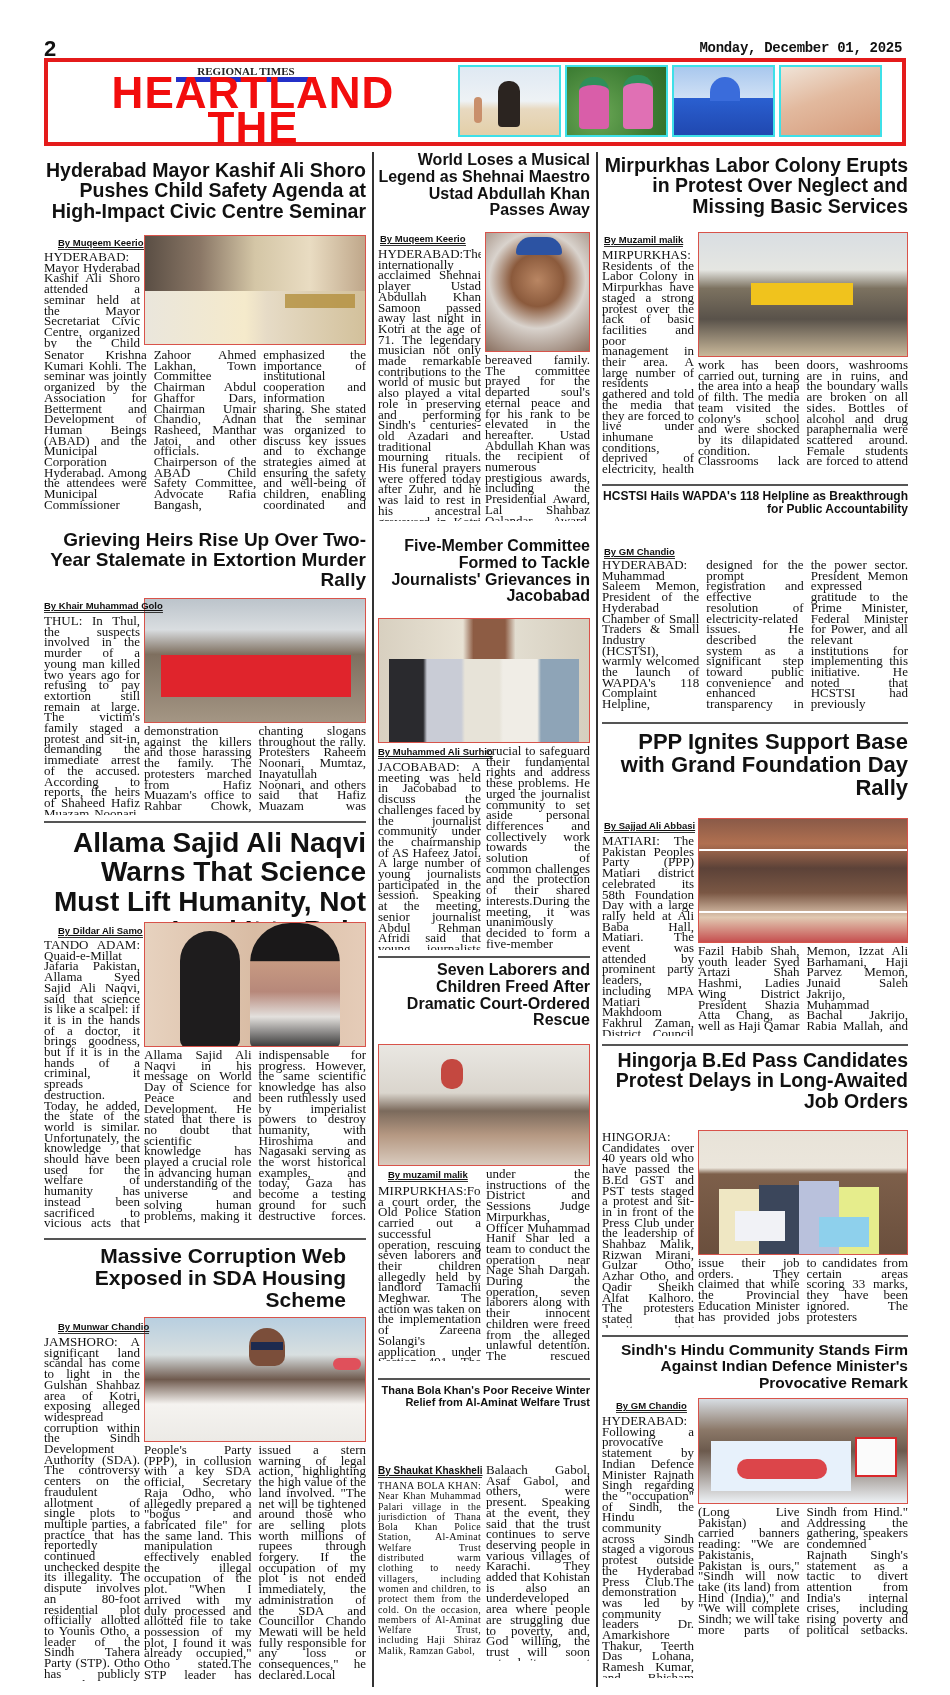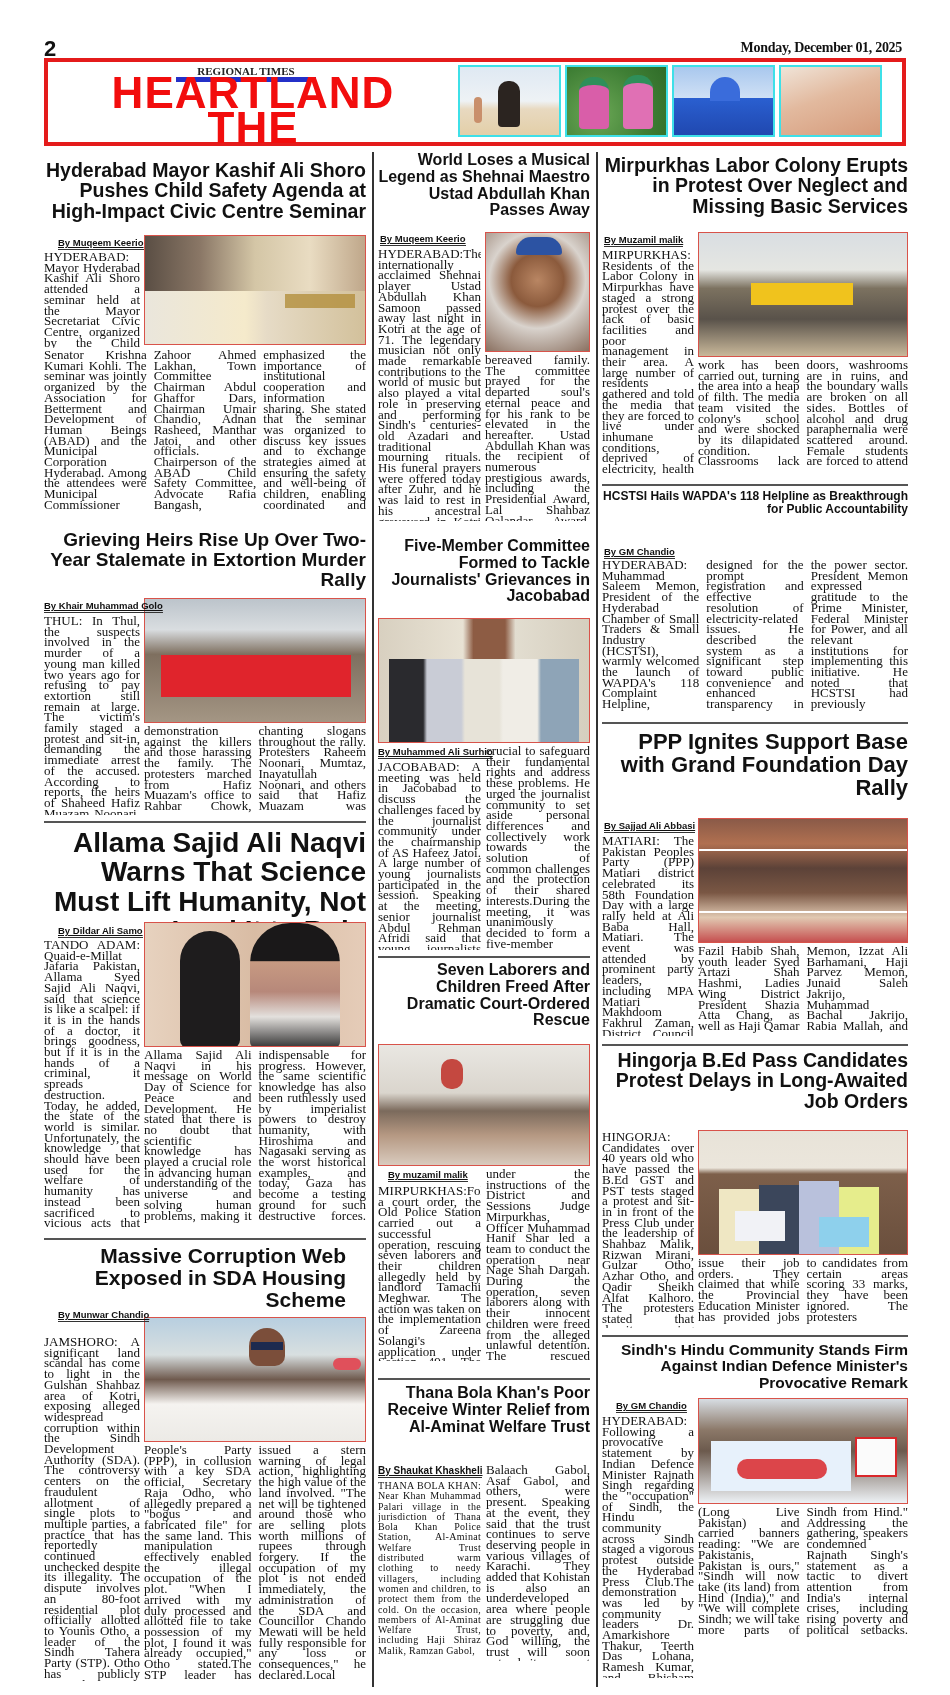--- a/index.html
+++ b/index.html
@@ -1,19 +1,19 @@
 <!DOCTYPE html>
 <html><head>
 <meta charset="utf-8">
 <style>
 *{box-sizing:border-box;margin:0;padding:0}
 body{width:950px;height:1695px;background:#fff;font-family:"Liberation Serif",serif;color:#111;position:relative;overflow:hidden}
 .abs{position:absolute}
 .pagenum{left:44px;top:36px;font-family:"Liberation Sans",sans-serif;font-weight:bold;font-size:22px}
-.date{right:48px;top:40px;font-family:Liberation Serif, serif;font-weight:bold;font-size:14px;letter-spacing:-0.3px}
+.date{right:48px;top:40px;font-family:Liberation Mono, monospace;font-weight:bold;font-size:14px;letter-spacing:-0.3px}
 .masthead{left:44px;top:58px;width:862px;height:88px;border:4px solid #e41b1b;background:#fff}
 .mh-regional{position:absolute;left:128px;top:4px;width:140px;height:10px;font-size:11px;font-weight:bold;text-align:center;line-height:10px;color:#222}
 .mh-bar{position:absolute;left:128px;top:15px;width:140px;height:5px;background:#2430c8}
 .mh-title{position:absolute;left:30px;top:16px;width:350px;text-align:center;font-family:"Liberation Sans",sans-serif;font-weight:bold;color:#f20d0d;font-size:30px;line-height:29px;letter-spacing:0px}
 .mh-title .big{font-size:44px;letter-spacing:1px}
 .mh-photo{position:absolute;top:3px;width:103px;height:72px;border:2px solid #3ee0e8}
 .article{position:absolute}
 .headline{font-family:Liberation Sans, sans-serif;font-weight:bold;text-align:right;line-height:1.05;color:#111}
 .byline{font-family:"Liberation Sans",sans-serif;font-weight:bold;font-size:9.5px;text-decoration:underline;display:inline-block;border-bottom:1px solid #333;padding-bottom:1px;margin-bottom:4px}
 .body{font-size:13px;line-height:10.7px;text-align:justify;hyphens:auto;color:#111}
@@ -164,27 +164,27 @@
 </div>
 <div class="rule-h" style="left:602px;top:1335px;width:306px"></div>
 
 <div class="article" style="left:44px;top:1245px;width:322px;height:440px">
   <div class="headline" style="font-size:21px;width:322px;padding:0 20px">Massive Corruption Web Exposed in SDA Housing Scheme</div>
   <div class="photo" style="left:100px;top:72px;width:222px;height:125px;background:linear-gradient(#b8cfe0 0%,#d8dfe0 30%,#6f5a4e 50%,#f5f3f0 70%,#eceae6 100%)">
     <div style="position:absolute;left:104px;top:10px;width:36px;height:38px;background:#7b4e3a;border-radius:18px 18px 10px 10px"></div>
     <div style="position:absolute;left:106px;top:24px;width:32px;height:8px;background:#1d2a4f"></div>
     <div style="position:absolute;left:188px;top:40px;width:28px;height:12px;background:#e0505b;border-radius:6px"></div>
   </div>
-  <div class="byline" style="position:absolute;left:14px;top:64px">By Munwar Chandio</div>
+  <div class="byline" style="position:absolute;left:14px;top:76px">By Munwar Chandio</div>
   <div class="body" style="position:absolute;left:0;top:92px;width:96px;height:344px;overflow:hidden">JAMSHORO: A significant land scandal has come to light in the Gulshan Shahbaz area of Kotri, exposing alleged widespread corruption within the Sindh Development Authority (SDA). The controversy centers on the fraudulent allotment of single plots to multiple parties, a practice that has reportedly continued unchecked despite its illegality. The dispute involves an 80-foot residential plot officially allotted to Younis Otho, a leader of the Sindh Tahera Party (STP). Otho has publicly accused a sitting political figure of orchestrating the illegal takeover of his property. According to him, the plot was allegedly seized by Chando Mewati, a local Councillor affiliated with the Pakistan</div>
   <div class="body cols2" style="position:absolute;left:100px;top:200px;width:222px;height:236px;overflow:hidden">People's Party (PPP), in collusion with a key SDA official, Secretary Raja Odho, who allegedly prepared a "bogus and fabricated file" for the same land. This manipulation effectively enabled the illegal occupation of the plot. "When I arrived with my duly processed and allotted file to take possession of my plot, I found it was already occupied," Otho stated.The STP leader has issued a stern warning of legal action, highlighting the high value of the land involved. "The net will be tightened around those who are selling plots worth millions of rupees through forgery. If the occupation of my plot is not ended immediately, the administration of the SDA and Councillor Chando Mewati will be held fully responsible for any loss or consequences," he declared.Local sources indicate that this is not an isolated incident. Double allotments and land-grabbing in Gulshan Shahbaz have become recurring issues, implicating SDA officials whose cooperation is essential for such fraudulent schemes to succeed. Critics argue that the collusion between government authorities and politically connected individuals systematically undermines the rights of legitimate allottees, eroding public trust in government housing projects.</div>
 </div>
 
 <div class="article" style="left:378px;top:1385px;width:212px;height:300px">
-  <div class="headline" style="font-size:16px;width:212px">Thana Bola Khan's Poor Receive Winter Relief from Al-Aminat Welfare Trust</div>
+  <div class="headline" style="font-size:11px;width:212px">Thana Bola Khan's Poor Receive Winter Relief from Al-Aminat Welfare Trust</div>
   <div class="byline" style="position:absolute;left:0;top:80px;font-size:10px">By Shaukat Khaskheli</div>
   <div class="body" style="position:absolute;left:0;top:96px;width:103px;height:180px;overflow:hidden;font-size:10px;line-height:10.3px;letter-spacing:0.3px">THANA BOLA KHAN: Near Khan Muhammad Palari village in the jurisdiction of Thana Bola Khan Police Station, Al-Aminat Welfare Trust distributed warm clothing to needy villagers, including women and children, to protect them from the cold. On the occasion, members of Al-Aminat Welfare Trust, including Haji Shiraz Malik, Ramzan Gabol,</div>
   <div class="body" style="position:absolute;left:108px;top:80px;width:104px;height:196px;overflow:hidden">Balaach Gabol, Asaf Gabol, and others, were present. Speaking at the event, they said that the trust continues to serve deserving people in various villages of Karachi. They added that Kohistan is also an underdeveloped area where people are struggling due to poverty, and, God willing, the trust will soon extend its support and services to other villages in Kohistan as well.</div>
 </div>
 
 <div class="article" style="left:602px;top:1342px;width:306px;height:340px">
   <div class="headline" style="font-size:15.5px;width:306px">Sindh's Hindu Community Stands Firm Against Indian Defence Minister's Provocative Remark</div>
   <div class="photo" style="left:96px;top:56px;width:210px;height:106px;background:linear-gradient(#d7dde3 0%,#8b7868 30%,#6c5a4d 50%,#eef2f6 100%)">
     <div style="position:absolute;left:12px;top:42px;width:140px;height:50px;background:#e7f1fb"></div>
     <div style="position:absolute;left:38px;top:60px;width:90px;height:20px;background:#d9272a;opacity:.85;border-radius:10px"></div>

